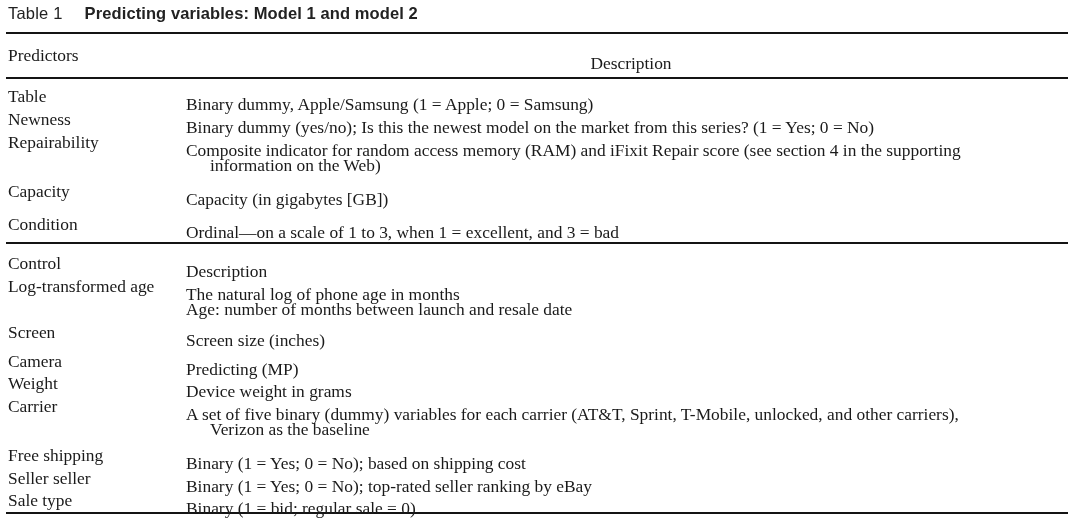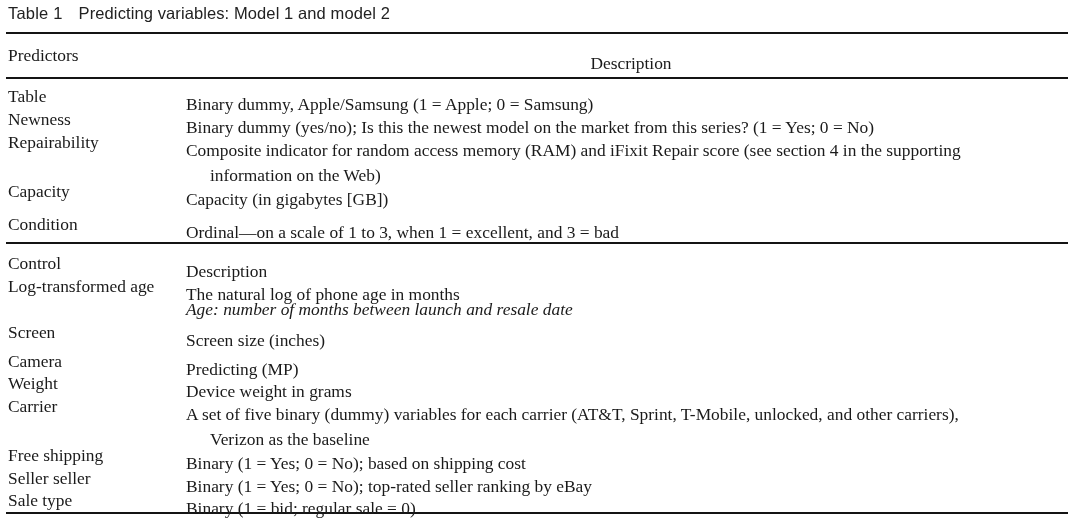--- a/index.html
+++ b/index.html
@@ -34,22 +34,22 @@
     font-size: 16.5px;
     line-height: 22px;
     color: #222222;
     white-space: nowrap;
   }
   .caption .caption-label {
     font-weight: normal;
     letter-spacing: 0.2px;
   }
   .caption .caption-text {
-    font-weight: normal;
-    margin-left: 16px;
+    font-weight: bold;
+    margin-left: 22px;
     letter-spacing: 0.1px;
   }
 
   
   .rule {
     position: absolute;
     left: 6px;
     width: 1062px;
     background: #141414;
   }
@@ -77,28 +77,26 @@
     position: absolute;
     left: 178px;
     top: 8px;
     white-space: nowrap;
   }
   .row .desc-cont {
     position: absolute;
     left: 202px;
     top: 23px;
     white-space: nowrap;
-    margin-top: 10px;
   }
   .row .desc-second {
     position: absolute;
     left: 178px;
     top: 23px;
     white-space: nowrap;
-    font-style: italic;
   }
 
   .head-row .term,
   .head-row .desc {
   }
 
   .head-row-centered .desc {
     left: 178px;
     width: 890px;
     text-align: center;

